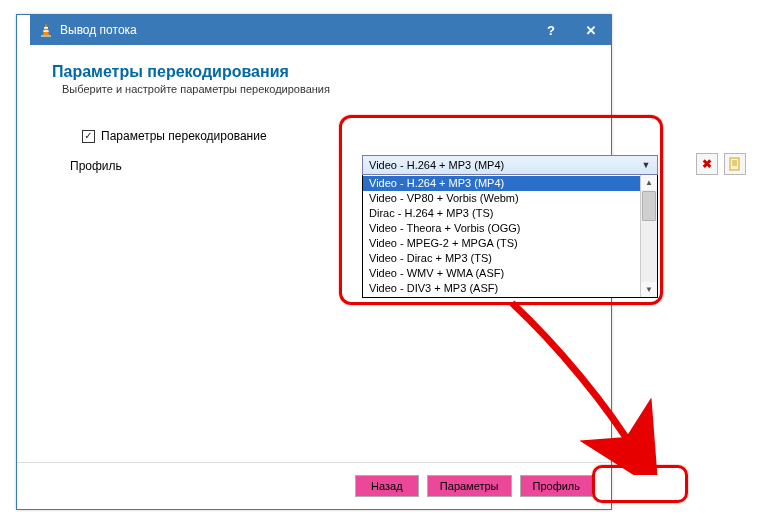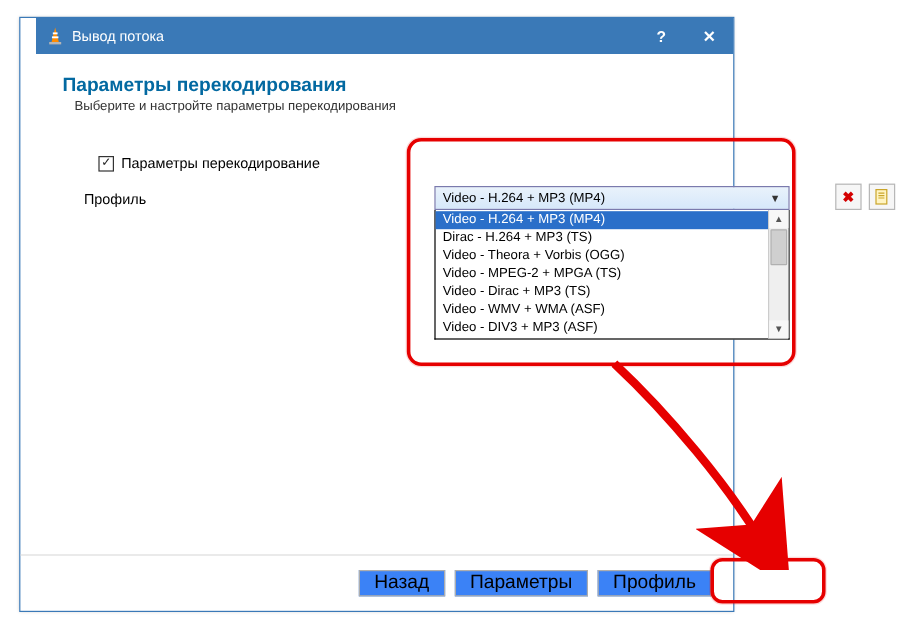--- a/index.html
+++ b/index.html
@@ -194,22 +194,22 @@
     right: 18px;
     bottom: 12px;
     display: flex;
     gap: 8px;
   }
   .btn {
     height: 22px;
     min-width: 64px;
     padding: 0 12px;
     border: 1px solid #adadad;
-    background: #3b82f6;
-    font-size: 16px;
+    background: #ec4899;
+    font-size: 11px;
     display: flex;
     align-items: center;
     justify-content: center;
     box-sizing: border-box;
   }
   
   .hl {
     position: absolute;
     border: 3px solid #e60000;
     border-radius: 12px;
@@ -260,20 +260,21 @@
     <div class="profile-label">Профиль</div>
 
     <div class="combo-wrap">
       <div class="combo">
         <span class="combo-text">Video - H.264 + MP3 (MP4)</span>
         <span class="arrow">▼</span>
       </div>
       <div class="listbox">
         <div class="listbox-items">
           <div class="list-item selected">Video - H.264 + MP3 (MP4)</div>
+          <div class="list-item">Video - VP80 + Vorbis (Webm)</div>
           <div class="list-item">Dirac - H.264 + MP3 (TS)</div>
           <div class="list-item">Video - Theora + Vorbis (OGG)</div>
           <div class="list-item">Video - MPEG-2 + MPGA (TS)</div>
           <div class="list-item">Video - Dirac + MP3 (TS)</div>
           <div class="list-item">Video - WMV + WMA (ASF)</div>
           <div class="list-item">Video - DIV3 + MP3 (ASF)</div>
         </div>
         <div class="list-scroll">
           <div class="scroll-btn">▲</div>
           <div class="scroll-thumb"></div>

